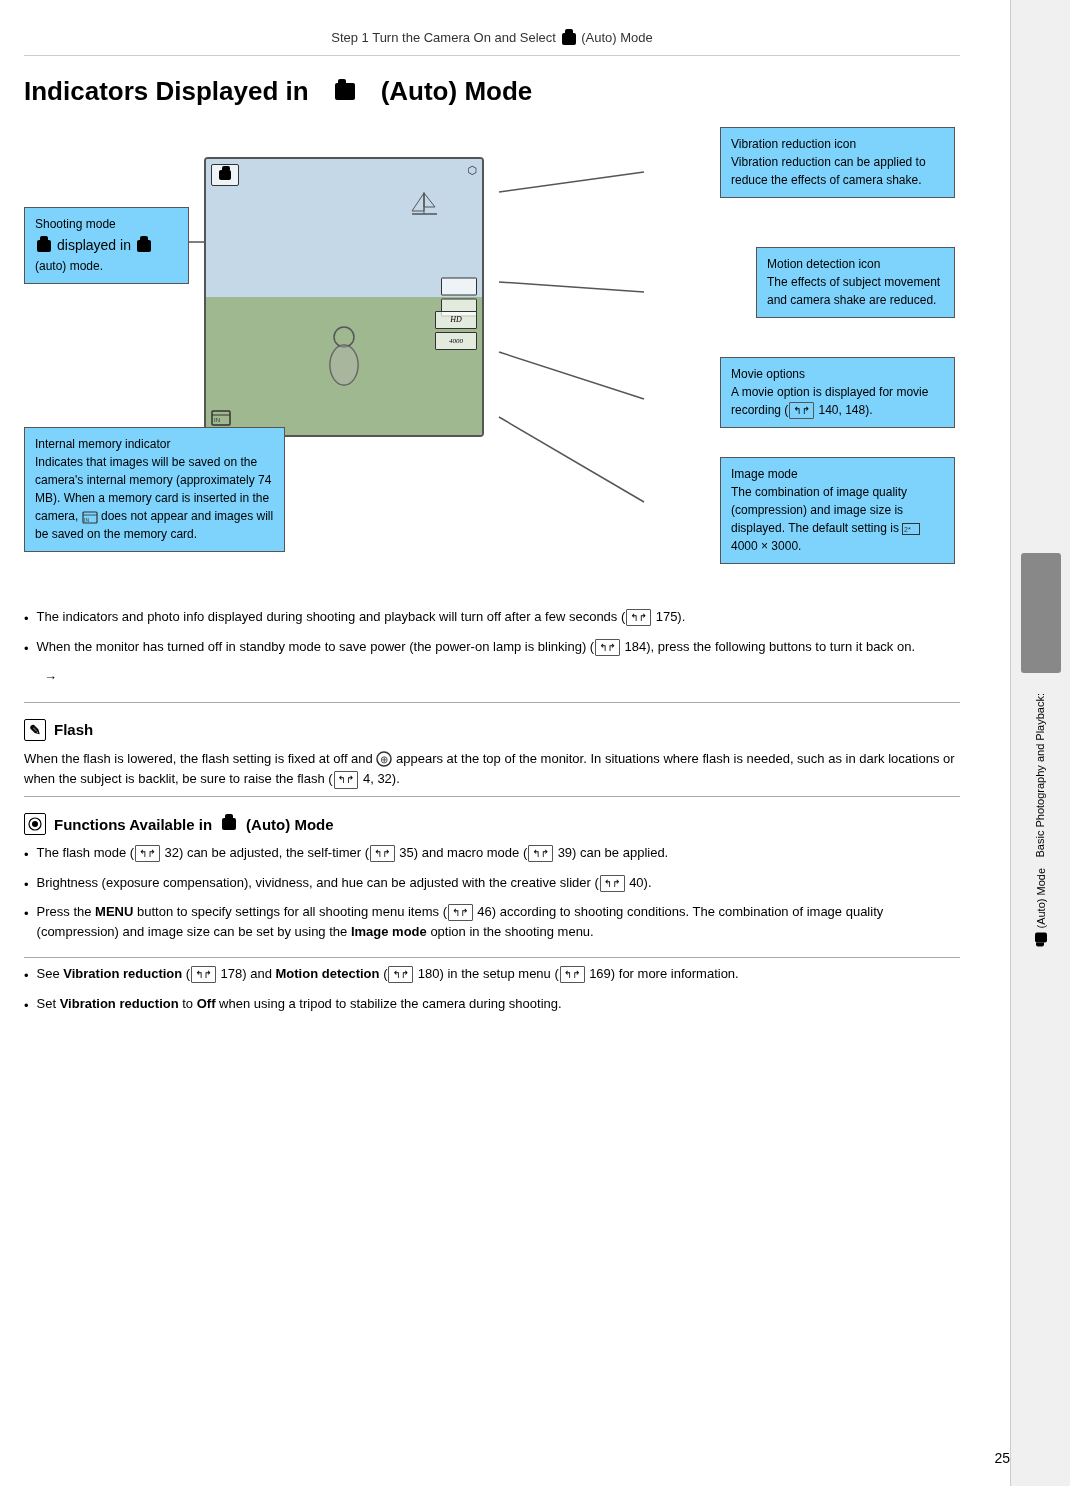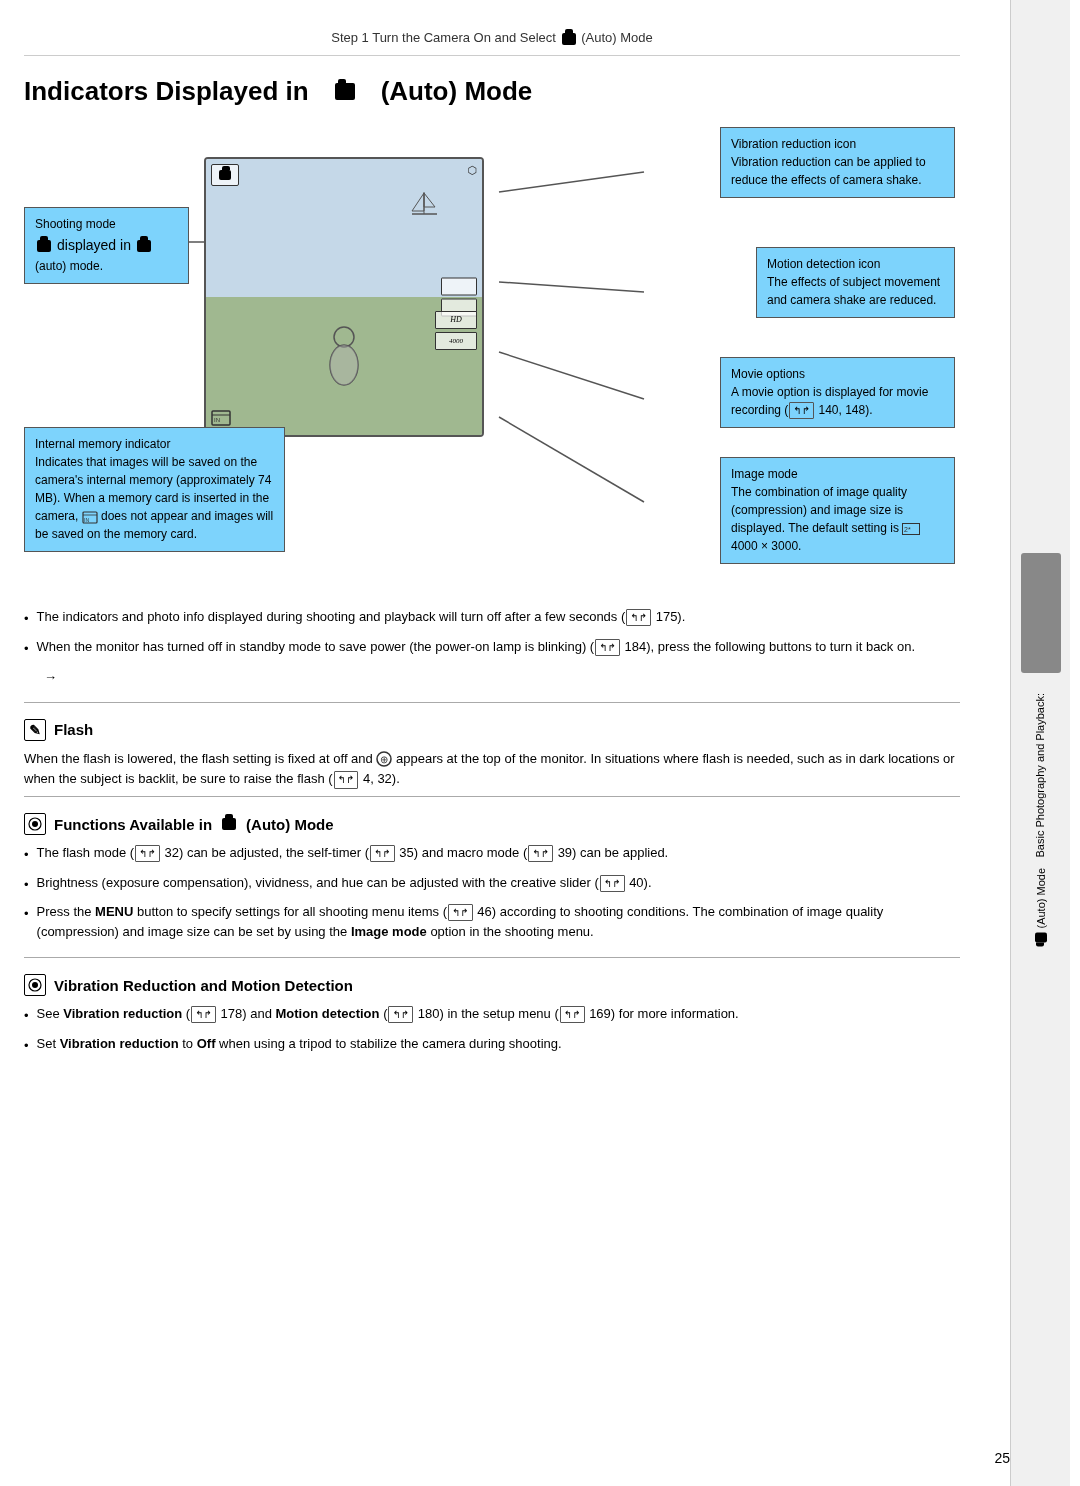--- a/index.html
+++ b/index.html
@@ -496,29 +496,20 @@
         <span>Brightness (exposure compensation), vividness, and hue can be adjusted with the creative slider (<span class="ref-box">↰↱</span> 40).</span>
       </div>
       <div class="bullet-item">
         <span class="bullet-dot">•</span>
         <span>Press the <span class="bold-text">MENU</span> button to specify settings for all shooting menu items (<span class="ref-box">↰↱</span> 46) according to shooting conditions. The combination of image quality (compression) and image size can be set by using the <span class="bold-text">Image mode</span> option in the shooting menu.</span>
       </div>
     </div>
 
     <hr class="section-divider">
 
-    <div class="section-heading">
-      <div class="section-icon-box">
-        <svg width="16" height="16" viewBox="0 0 16 16">
-          <circle cx="8" cy="8" r="6" fill="none" stroke="#000" stroke-width="1.2"></circle>
-          <circle cx="8" cy="8" r="3" fill="#000"></circle>
-        </svg>
-      </div>
-      <span>Vibration Reduction and Motion Detection</span>
-    </div>
     <div class="bullet-section">
       <div class="bullet-item">
         <span class="bullet-dot">•</span>
         <span>See <span class="bold-text">Vibration reduction</span> (<span class="ref-box">↰↱</span> 178) and <span class="bold-text">Motion detection</span> (<span class="ref-box">↰↱</span> 180) in the setup menu (<span class="ref-box">↰↱</span> 169) for more information.</span>
       </div>
       <div class="bullet-item">
         <span class="bullet-dot">•</span>
         <span>Set <span class="bold-text">Vibration reduction</span> to <span class="bold-text">Off</span> when using a tripod to stabilize the camera during shooting.</span>
       </div>
     </div>

